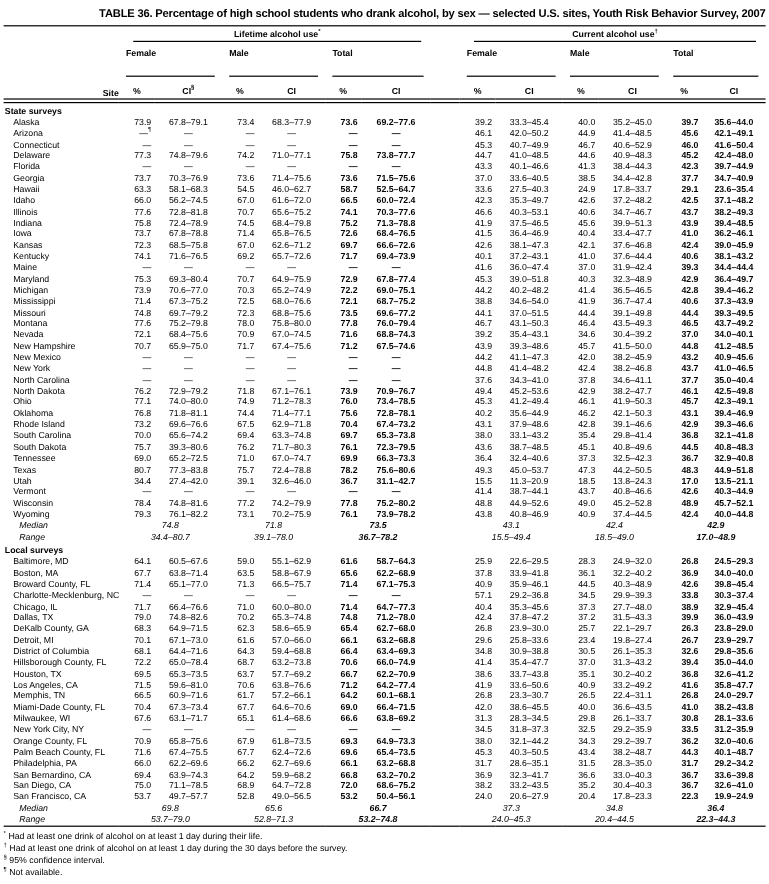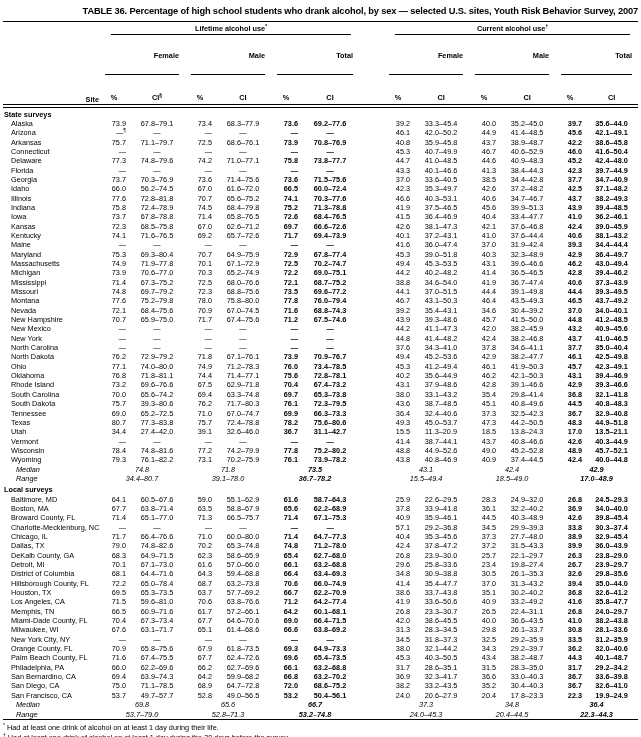--- a/index.html
+++ b/index.html
@@ -11,21 +11,21 @@
   .title{
     font-size:9.3px;font-weight:bold;line-height:11.5px;letter-spacing:-0.15px;
     border-bottom:1.5px solid #000;padding:2px 0 3px 0;margin:0 0 0 0;text-align:right;
   }
   table{width:635px;table-layout:fixed;border-collapse:collapse;border-bottom:1px solid #000;}
   th,td{padding:0;margin:0;white-space:nowrap;font-size:7.3px;}
   sup{font-size:5px;line-height:0;}
   thead th{font-weight:bold;vertical-align:bottom;}
   th.grp{padding-top:2px;}
   th.grp span{display:block;text-align:center;border-bottom:1px solid #000;padding-bottom:1px;margin:0 8px 0 12px;}
-  th.sub span{display:block;text-align:right;border-bottom:1px solid #000;padding-bottom:14px;margin:16px 6px;}
+  th.sub span{display:block;text-align:left;border-bottom:1px solid #000;padding-bottom:14px;margin:5px 6px;}
   th.colh{text-align:center;padding:2px 0 2px 0;}
   th.siteh{text-align:right;padding-left:1px;}
   th.dblrule{border-top:1px solid #000;border-bottom:1px solid #000;height:2px;}
   tbody td{line-height:9.35px;height:9.35px;}
   tr.section td{font-weight:bold;text-align:left;padding-left:1px;padding-top:2px;margin-left:28px;}
   td.site{text-align:left;padding-left:8px;overflow:visible;}
   td.pct{text-align:right;padding-right:3px;}
   td.ci{text-align:center;}
   .tot{font-weight:bold;}
   tr.mr td{font-style:italic;}
@@ -139,36 +139,20 @@
         <td class="ci tot">—</td>
         <td class="gapc"></td>
         <td class="pct">46.1</td>
         <td class="ci">42.0–50.2</td>
         <td class="pct">44.9</td>
         <td class="ci">41.4–48.5</td>
         <td class="pct tot">45.6</td>
         <td class="ci tot">42.1–49.1</td>
       </tr>
       <tr>
-        <td class="site">Arkansas</td>
-        <td class="pct">75.7</td>
-        <td class="ci">71.1–79.7</td>
-        <td class="pct">72.5</td>
-        <td class="ci">68.6–76.1</td>
-        <td class="pct tot">73.9</td>
-        <td class="ci tot">70.8–76.9</td>
-        <td class="gapc"></td>
-        <td class="pct">40.8</td>
-        <td class="ci">35.9–45.8</td>
-        <td class="pct">43.7</td>
-        <td class="ci">38.9–48.7</td>
-        <td class="pct tot">42.2</td>
-        <td class="ci tot">38.6–45.8</td>
-      </tr>
-      <tr>
         <td class="site">Connecticut</td>
         <td class="pct">—</td>
         <td class="ci">—</td>
         <td class="pct">—</td>
         <td class="ci">—</td>
         <td class="pct tot">—</td>
         <td class="ci tot">—</td>
         <td class="gapc"></td>
         <td class="pct">45.3</td>
         <td class="ci">40.7–49.9</td>
@@ -219,20 +203,36 @@
         <td class="ci tot">71.5–75.6</td>
         <td class="gapc"></td>
         <td class="pct">37.0</td>
         <td class="ci">33.6–40.5</td>
         <td class="pct">38.5</td>
         <td class="ci">34.4–42.8</td>
         <td class="pct tot">37.7</td>
         <td class="ci tot">34.7–40.9</td>
       </tr>
       <tr>
+        <td class="site">Hawaii</td>
+        <td class="pct">63.3</td>
+        <td class="ci">58.1–68.3</td>
+        <td class="pct">54.5</td>
+        <td class="ci">46.0–62.7</td>
+        <td class="pct tot">58.7</td>
+        <td class="ci tot">52.5–64.7</td>
+        <td class="gapc"></td>
+        <td class="pct">33.6</td>
+        <td class="ci">27.5–40.3</td>
+        <td class="pct">24.9</td>
+        <td class="ci">17.8–33.7</td>
+        <td class="pct tot">29.1</td>
+        <td class="ci tot">23.6–35.4</td>
+      </tr>
+      <tr>
         <td class="site">Idaho</td>
         <td class="pct">66.0</td>
         <td class="ci">56.2–74.5</td>
         <td class="pct">67.0</td>
         <td class="ci">61.6–72.0</td>
         <td class="pct tot">66.5</td>
         <td class="ci tot">60.0–72.4</td>
         <td class="gapc"></td>
         <td class="pct">42.3</td>
         <td class="ci">35.3–49.7</td>
@@ -345,36 +345,20 @@
         <td class="ci">64.9–75.9</td>
         <td class="pct tot">72.9</td>
         <td class="ci tot">67.8–77.4</td>
         <td class="gapc"></td>
         <td class="pct">45.3</td>
         <td class="ci">39.0–51.8</td>
         <td class="pct">40.3</td>
         <td class="ci">32.3–48.9</td>
         <td class="pct tot">42.9</td>
         <td class="ci tot">36.4–49.7</td>
-      </tr>
-      <tr>
-        <td class="site">Massachusetts</td>
-        <td class="pct">74.9</td>
-        <td class="ci">71.9–77.8</td>
-        <td class="pct">70.1</td>
-        <td class="ci">67.1–72.9</td>
-        <td class="pct tot">72.5</td>
-        <td class="ci tot">70.2–74.7</td>
-        <td class="gapc"></td>
-        <td class="pct">49.4</td>
-        <td class="ci">45.3–53.5</td>
-        <td class="pct">43.1</td>
-        <td class="ci">39.6–46.6</td>
-        <td class="pct tot">46.2</td>
-        <td class="ci tot">43.0–49.4</td>
       </tr>
       <tr>
         <td class="site">Michigan</td>
         <td class="pct">73.9</td>
         <td class="ci">70.6–77.0</td>
         <td class="pct">70.3</td>
         <td class="ci">65.2–74.9</td>
         <td class="pct tot">72.2</td>
         <td class="ci tot">69.0–75.1</td>
         <td class="gapc"></td>

